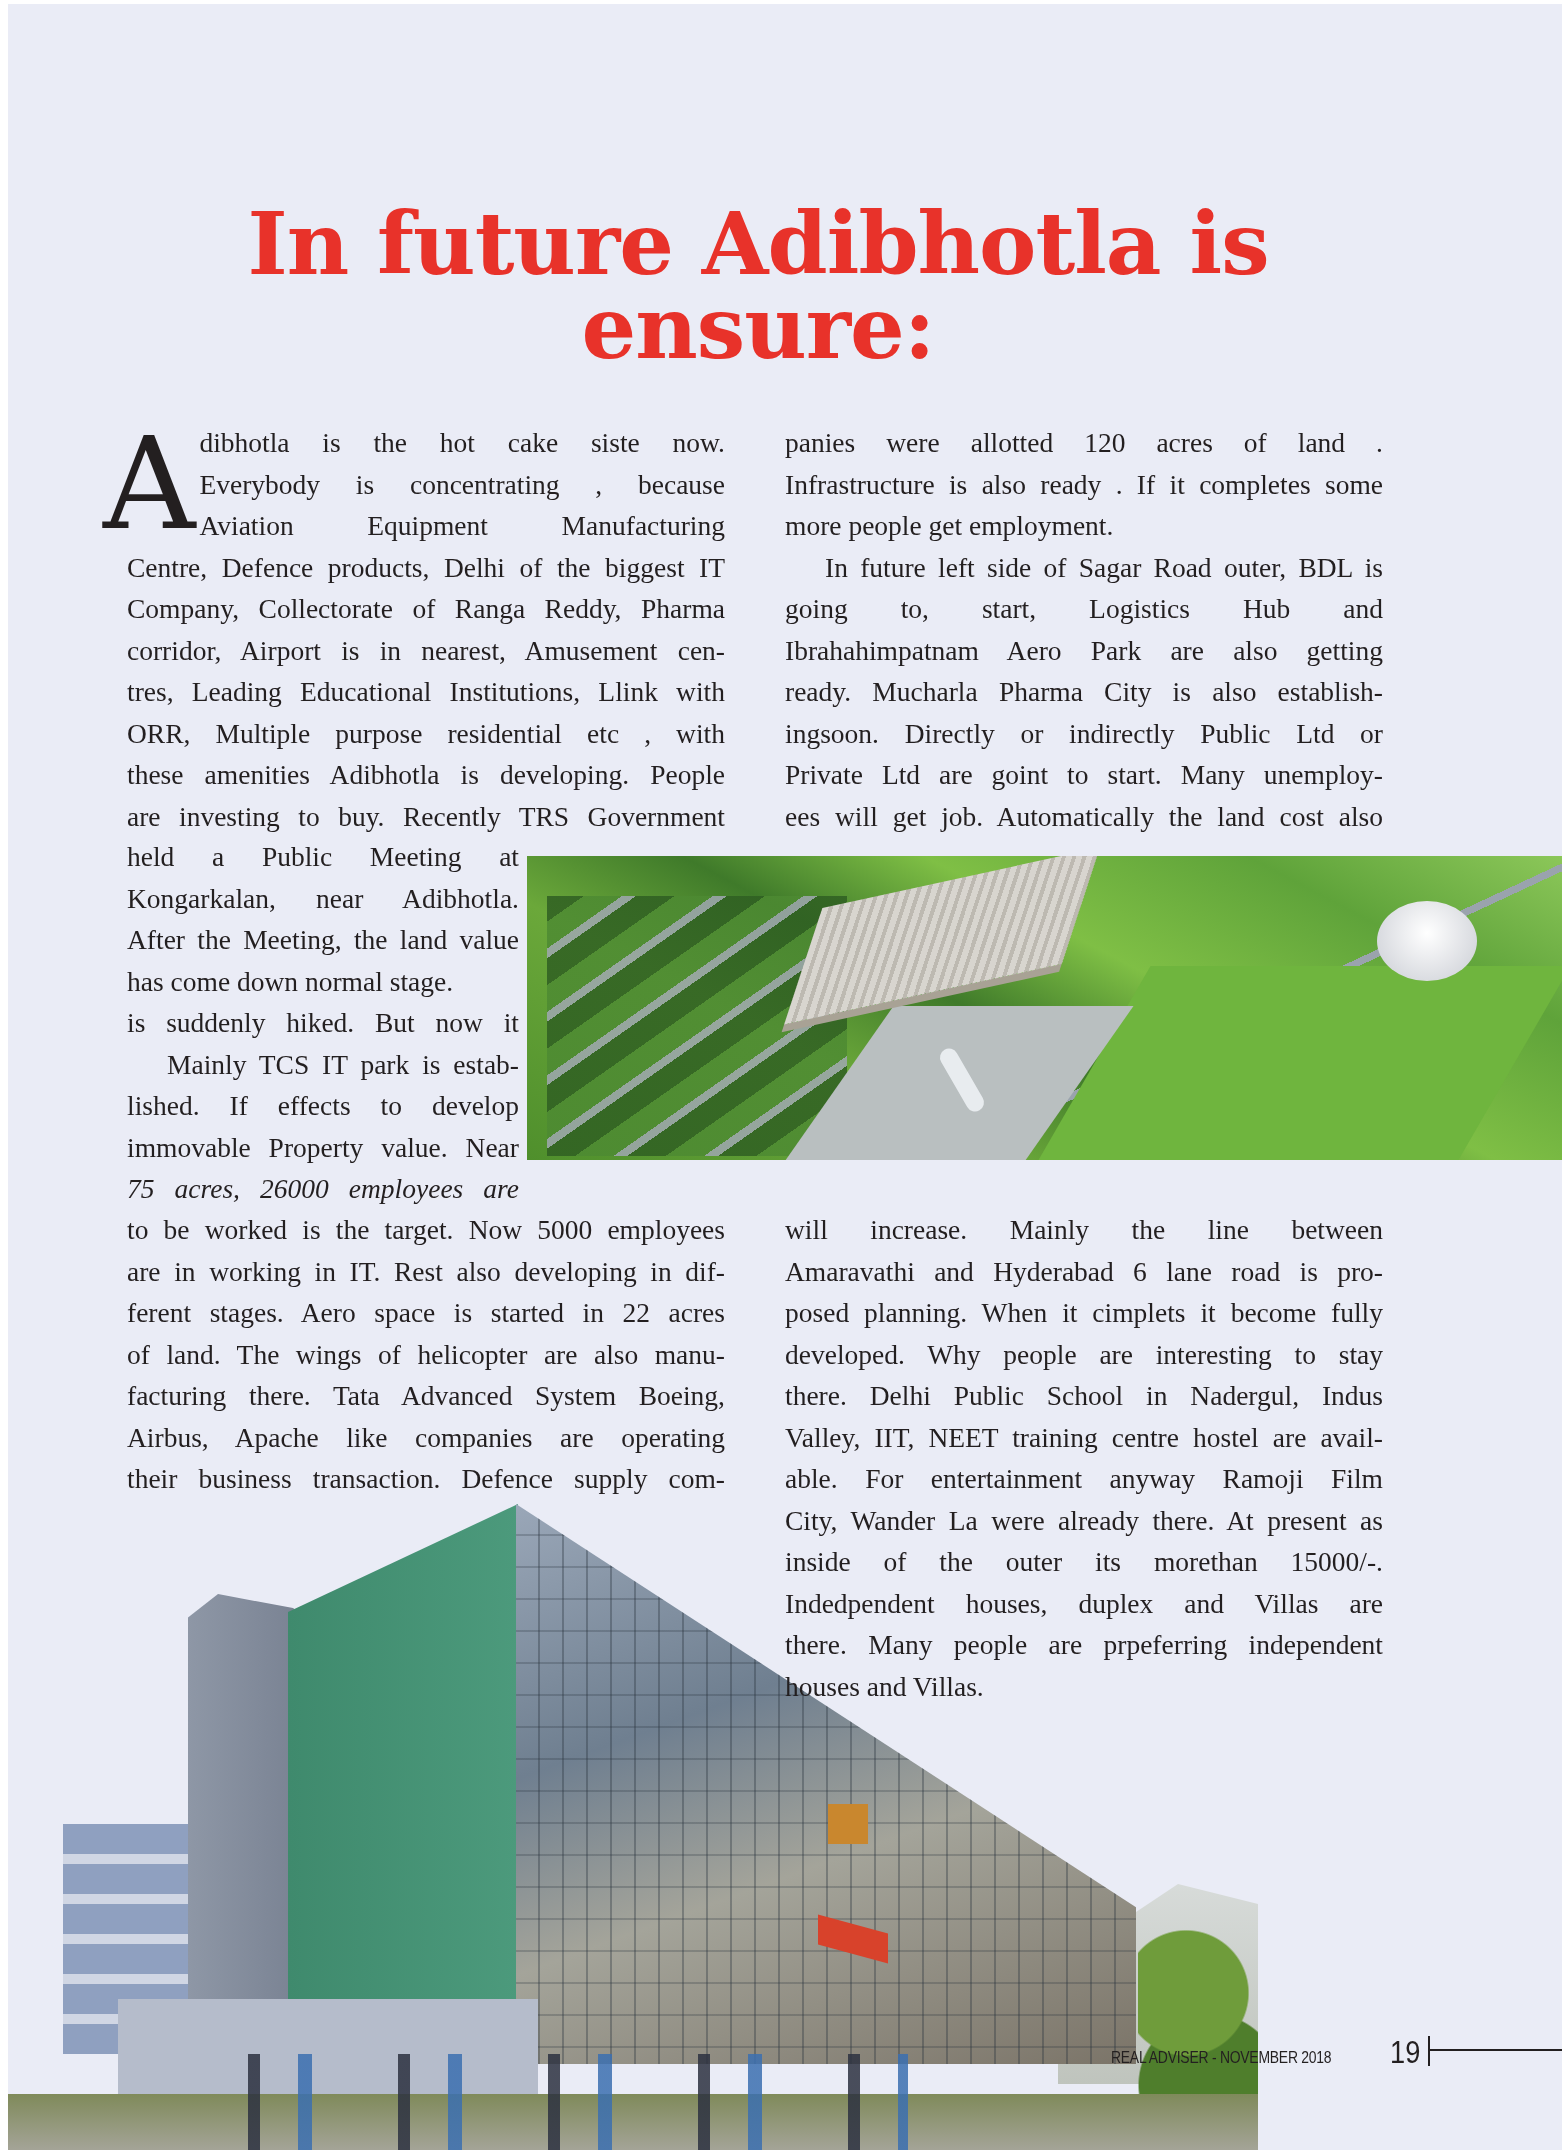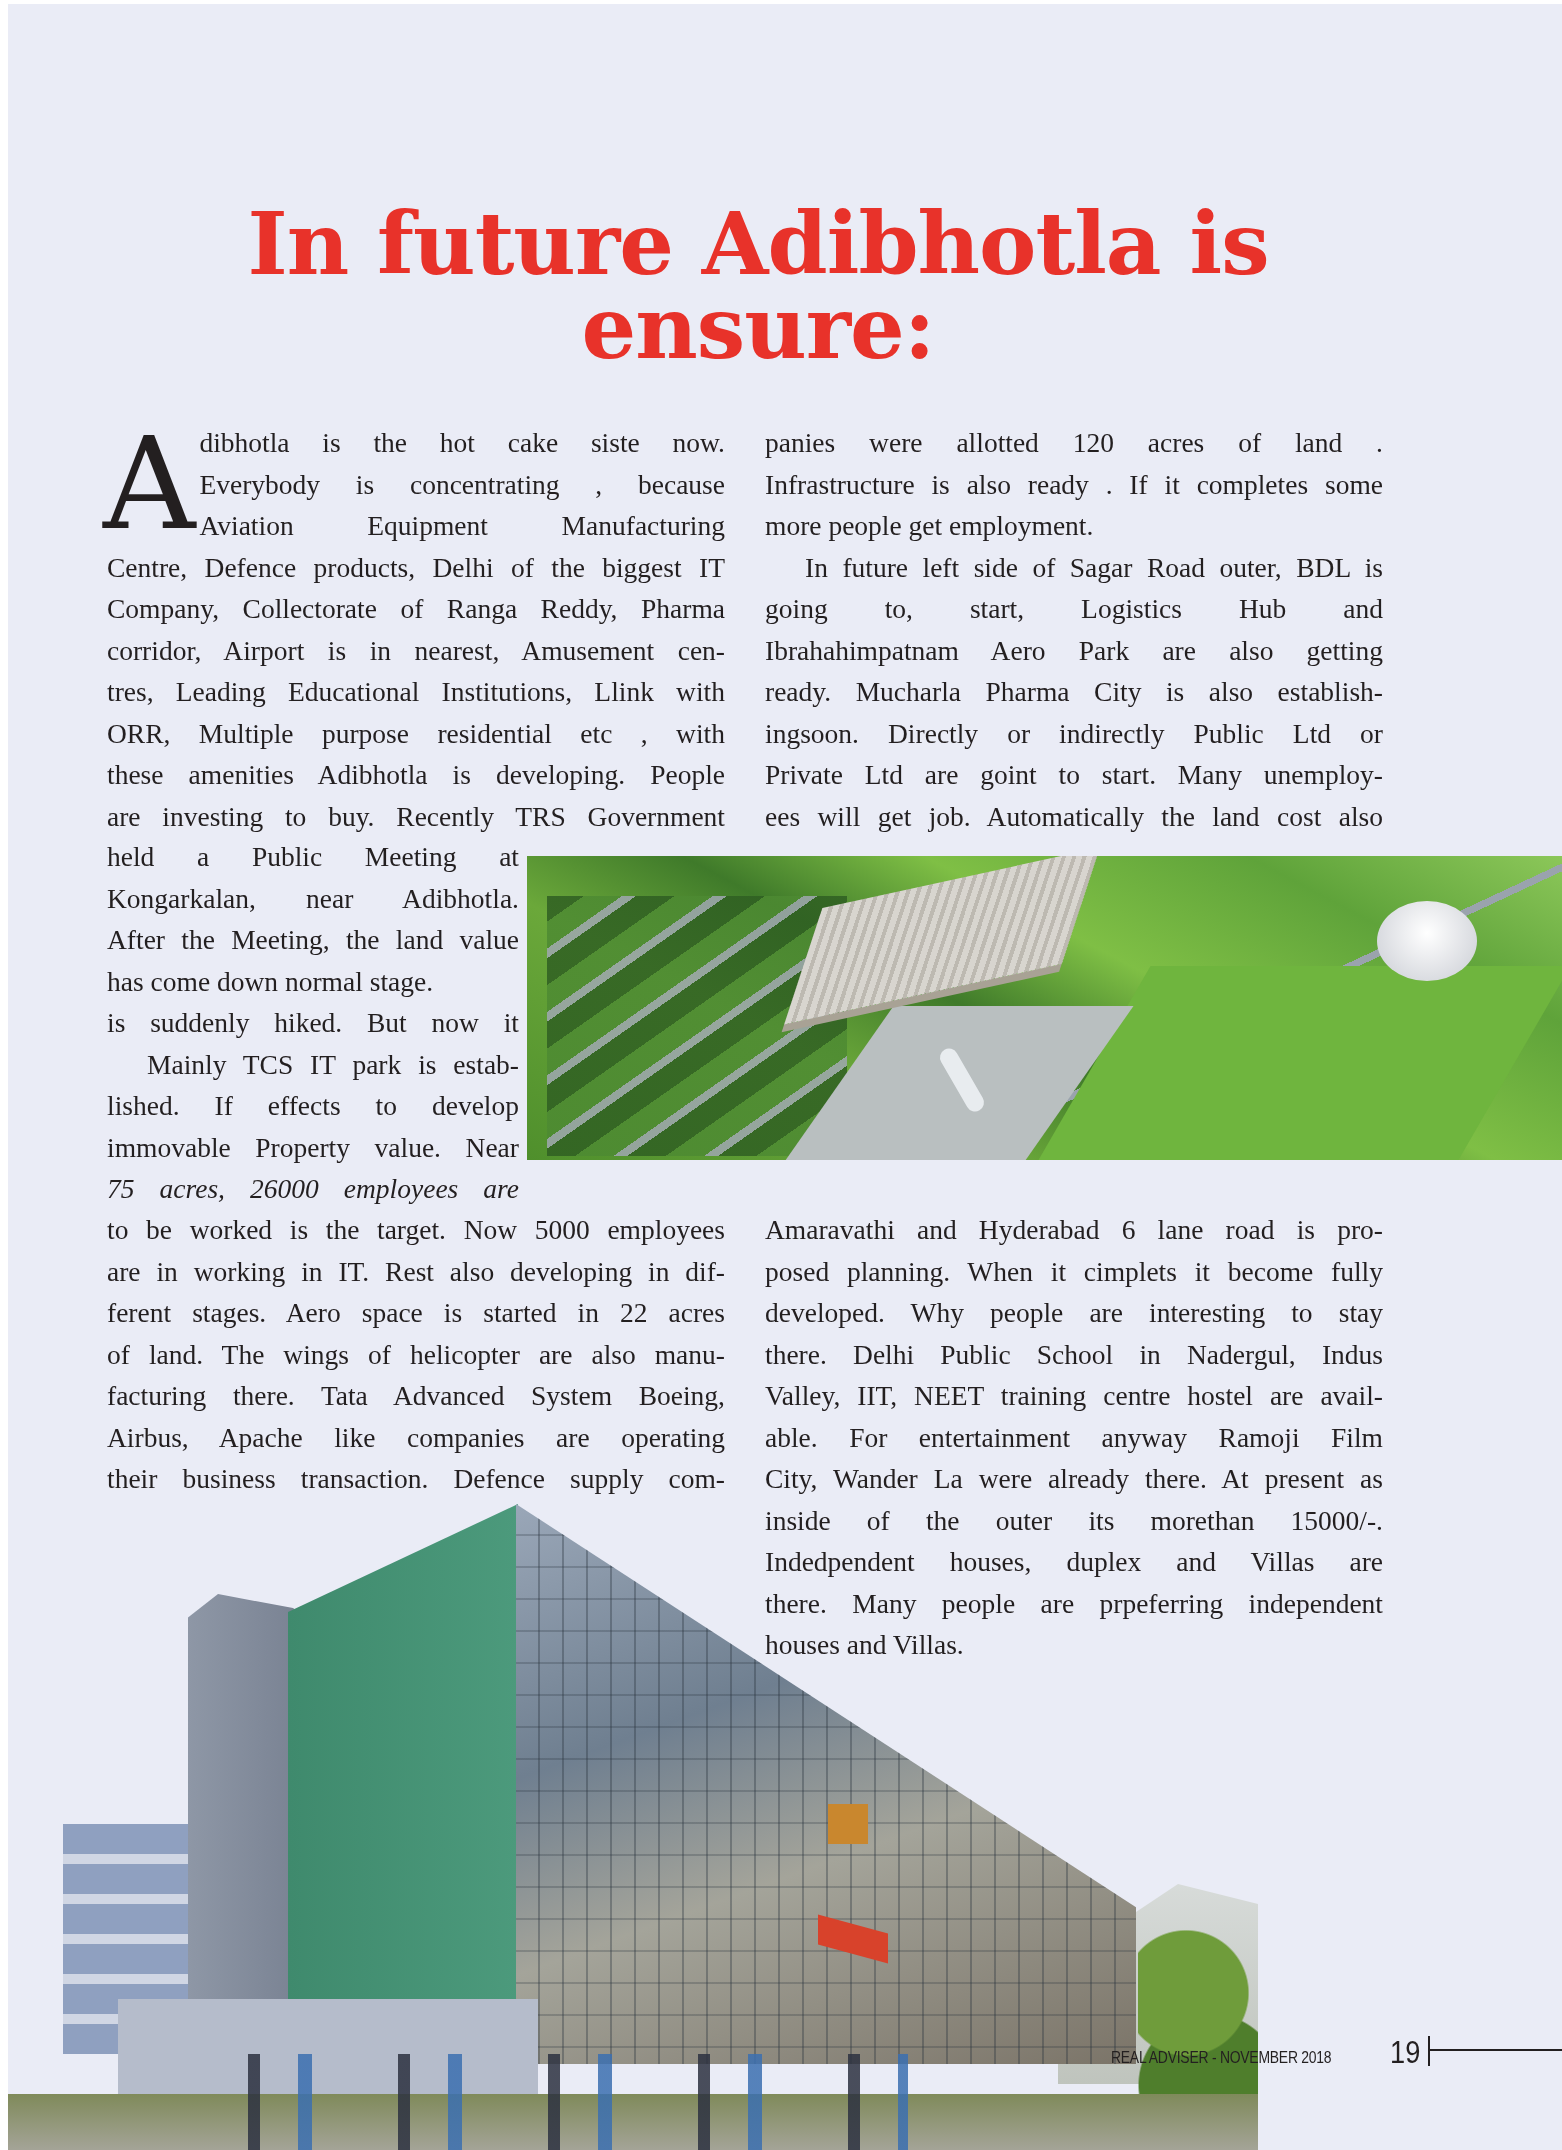--- a/index.html
+++ b/index.html
@@ -12,21 +12,21 @@
     position: absolute; left: 0; width: 1500px; top: 198px;
     text-align: center; color: #e8322a;
     font-family: "DejaVu Serif", serif; font-weight: bold;
     font-size: 86px; line-height: 84px; letter-spacing: -1px;
   }
   .col {
     position: absolute;
     font-family: "Liberation Serif", serif; font-size: 27.5px; line-height: 41.5px;
     color: #231f20; text-align: justify; text-align-last: justify;
   }
-  .col .line { display: block; text-align: justify; text-align-last: justify; white-space: nowrap; }
+  .col .line { display: block; text-align: justify; text-align-last: justify; white-space: nowrap; margin-left: 20px; }
   .col .last { text-align-last: left; }
   .indent { padding-left: 40px; }
   .dropcap {
     float: left; font-family: "DejaVu Serif", serif; font-size: 128px; line-height: 100px;
     margin: 12px 4px 0 -4px; color: #231f20;
   }
   
   #c1a { left: 99px; top: 418px; width: 618px; }
   #c1b { left: 99px; top: 832px; width: 412px; }
   #c1c { left: 99px; top: 1205px; width: 618px; }
@@ -168,20 +168,21 @@
     <div class="bp-glass"></div>
     <div class="bp-accent2"></div>
     <div class="bp-accent"></div>
     <div class="bp-base"></div>
     <div class="bp-trees"></div>
     <div class="bp-ground"></div>
     <div class="bp-people"></div>
   </div>
 
   <div class="col" id="c2b">
+    <span class="line" style="white-space: normal;">will increase.   Mainly the line between</span>
     <span class="line" style="white-space: normal;">Amaravathi and Hyderabad 6 lane road is pro-</span>
     <span class="line" style="white-space: normal;">posed planning.  When it cimplets it become fully</span>
     <span class="line" style="white-space: normal;">developed.  Why people are interesting to stay</span>
     <span class="line" style="white-space: normal;">there.  Delhi Public School in Nadergul, Indus</span>
     <span class="line" style="white-space: normal;">Valley, IIT, NEET training centre hostel are avail-</span>
     <span class="line" style="white-space: normal;">able.  For entertainment anyway Ramoji Film</span>
     <span class="line" style="white-space: normal;">City, Wander La were already there.  At present as</span>
     <span class="line" style="white-space: normal;">inside of the outer its morethan 15000/-.</span>
     <span class="line" style="white-space: normal;">Indedpendent houses, duplex and Villas are</span>
     <span class="line" style="white-space: normal;">there.  Many people are prpeferring independent</span>

